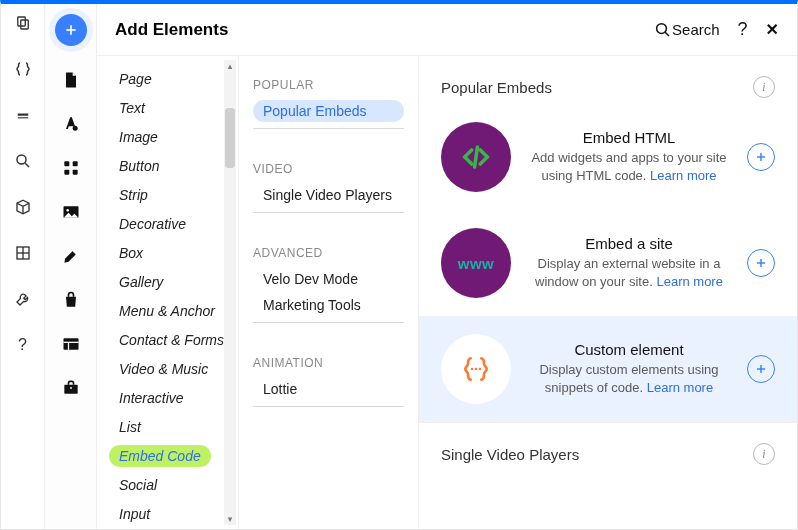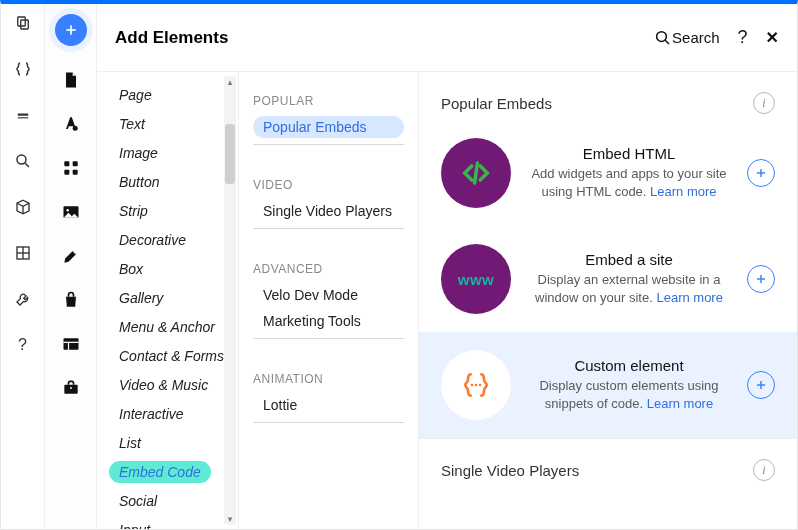--- a/index.html
+++ b/index.html
@@ -7,31 +7,31 @@
   .root { display: flex; height: 100%; border: 1px solid #e5e5e5; border-top: 4px solid #0070ff; }
   
   .rail-a { width: 44px; border-right: 1px solid #eee; display: flex; flex-direction: column; align-items: center; padding-top: 10px; gap: 24px; color: #2b2b2b; }
   .rail-a svg { width: 18px; height: 18px; color: #333; }
   
   .rail-b { width: 52px; border-right: 1px solid #eee; display: flex; flex-direction: column; align-items: center; padding-top: 10px; gap: 24px; background: #fdfdfd; }
   .rail-b .plus { width: 32px; height: 32px; border-radius: 50%; background: #3880ff; display: flex; align-items: center; justify-content: center; color: #fff; box-shadow: 0 0 0 6px #eaf2ff; }
   .rail-b .ico { width: 20px; height: 20px; display: flex; align-items: center; justify-content: center; color: #111; }
   
   .panel { flex: 1; display: flex; flex-direction: column; }
-  .panel-header { height: 68px; display: flex; align-items: center; padding: 0 18px; border-bottom: 1px solid #eee; }
+  .panel-header { height: 52px; display: flex; align-items: center; padding: 0 18px; border-bottom: 1px solid #eee; }
   .panel-header .title { font-weight: 700; font-size: 17px; }
   .panel-header .spacer { flex: 1; }
   .panel-header .hbtn { display: flex; align-items: center; font-size: 15px; color: #111; margin-left: 18px; cursor: pointer; }
   .panel-header .hicn { width: 18px; height: 18px; display: flex; align-items: center; justify-content: center; }
   .panel-body { flex: 1; display: flex; overflow: hidden; }
   
   .col-cats { width: 142px; position: relative; border-right: 1px solid #eee; overflow-y: hidden; }
   .cats-inner { padding: 12px 8px 12px 12px; display: flex; flex-direction: column; gap: 7px; }
   .cat-item { font-size: 14px; color: #222; padding: 3px 10px; border-radius: 14px; align-self: flex-start; cursor: pointer; white-space: nowrap; font-style: italic; }
-  .cat-item.active { background: #5eead4; color: #2f6fe0; }
+  .cat-item.active { background: #bef264; color: #2f6fe0; }
   .fake-scrollbar { position: absolute; right: 2px; top: 4px; bottom: 4px; width: 12px; background: #f3f3f3; border-radius: 2px; }
   .fake-scrollbar .thumb { position: absolute; left: 1px; right: 1px; top: 48px; height: 60px; background: #cfcfcf; border-radius: 3px; }
   .fake-scrollbar .arrow-up, .fake-scrollbar .arrow-down { position: absolute; left: 0; right: 0; height: 12px; display:flex; align-items:center; justify-content:center; color:#7a7a7a; font-size:9px; }
   .fake-scrollbar .arrow-up { top: 0; }
   .fake-scrollbar .arrow-down { bottom: 0; }
   
   .col-subs { width: 180px; border-right: 1px solid #eee; padding: 22px 14px; display: flex; flex-direction: column; gap: 33px; }
   .sub-group .sub-head { font-size: 12px; letter-spacing: 0.5px; color: #8a8a8a; text-transform: uppercase; margin-bottom: 8px; }
   .sub-group .sub-item { font-size: 14px; color: #222; padding: 3px 10px; border-radius: 14px; align-self: flex-start; cursor: pointer; display:block; margin-bottom:4px; }
   .sub-group .sub-item.active { background: #d6e7ff; color: #2f6fe0; }

